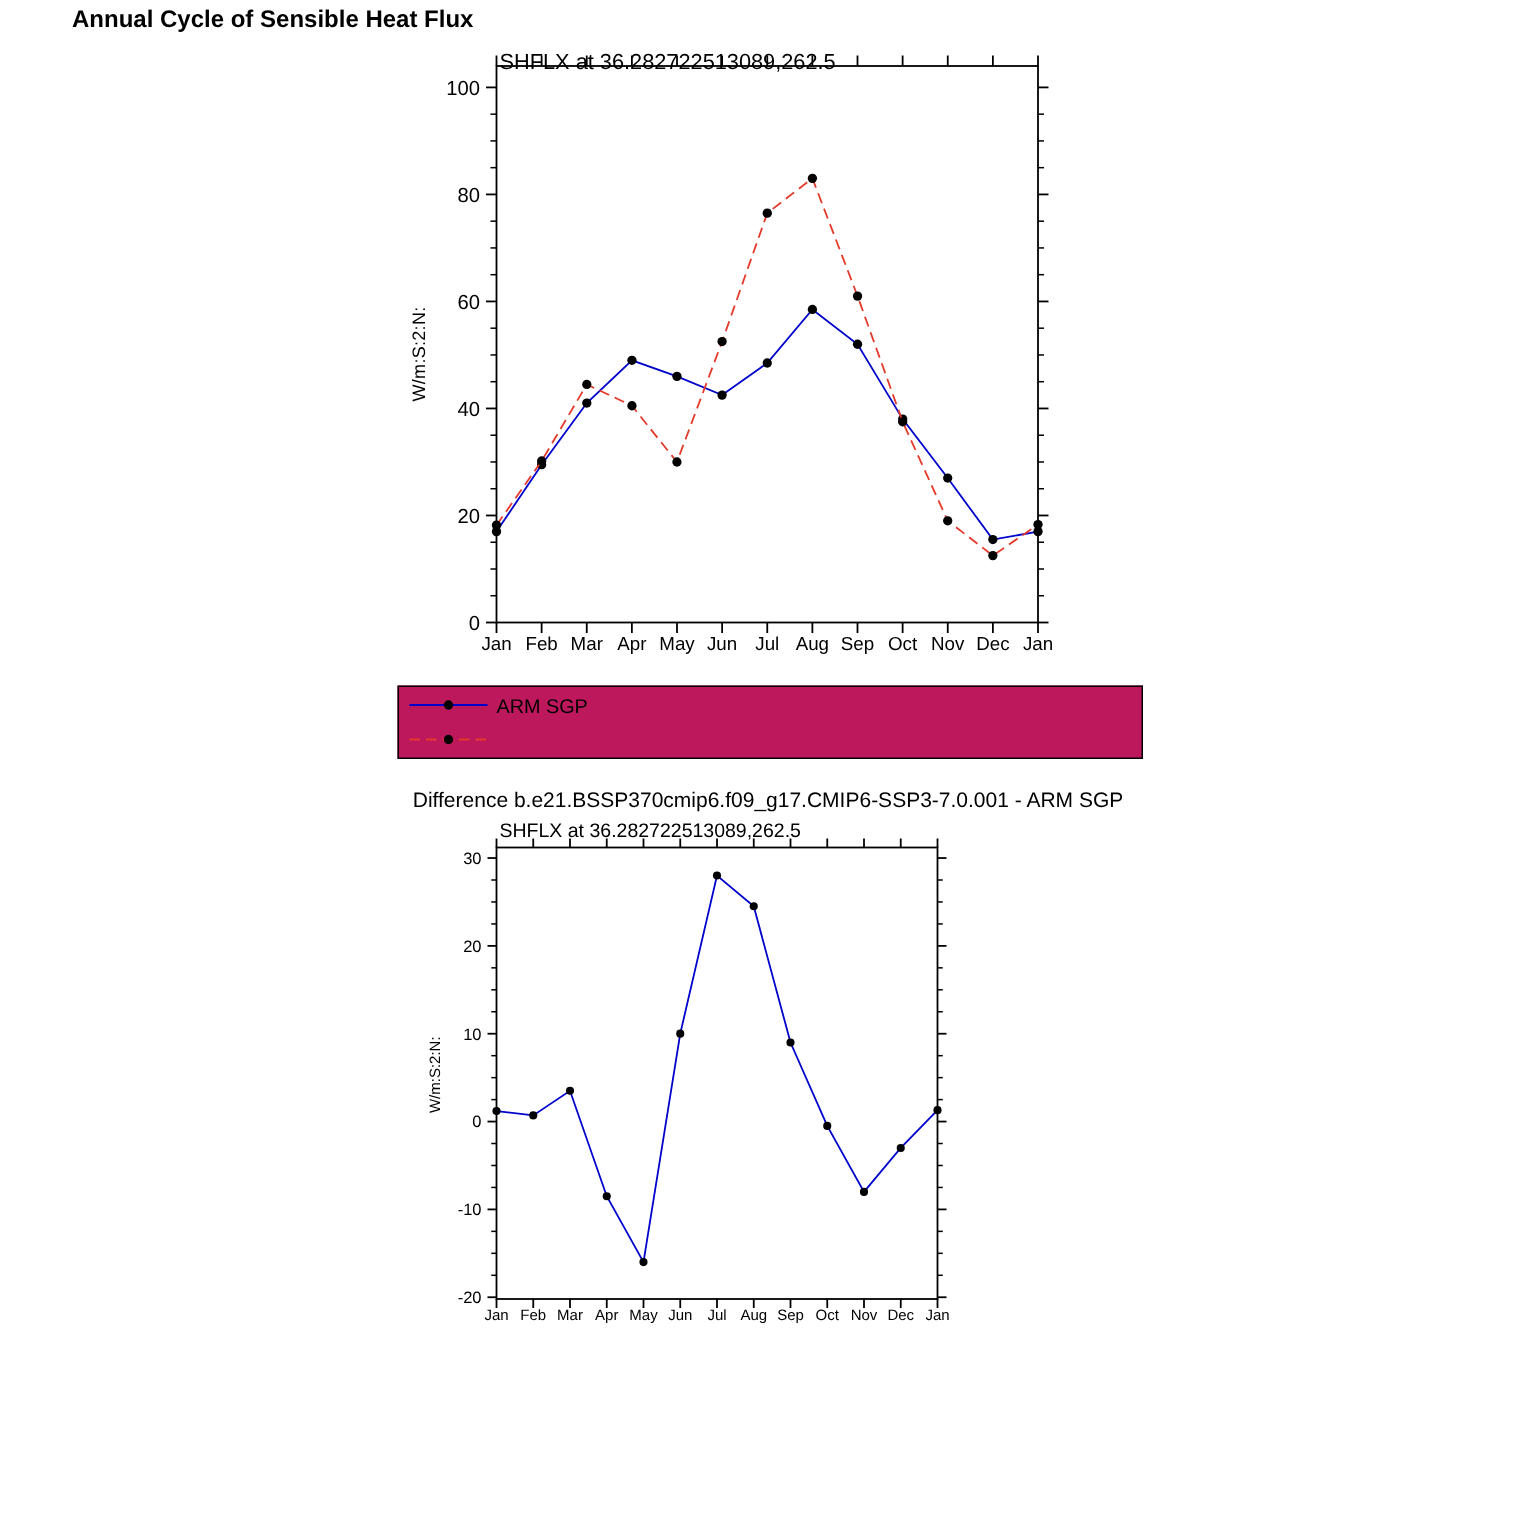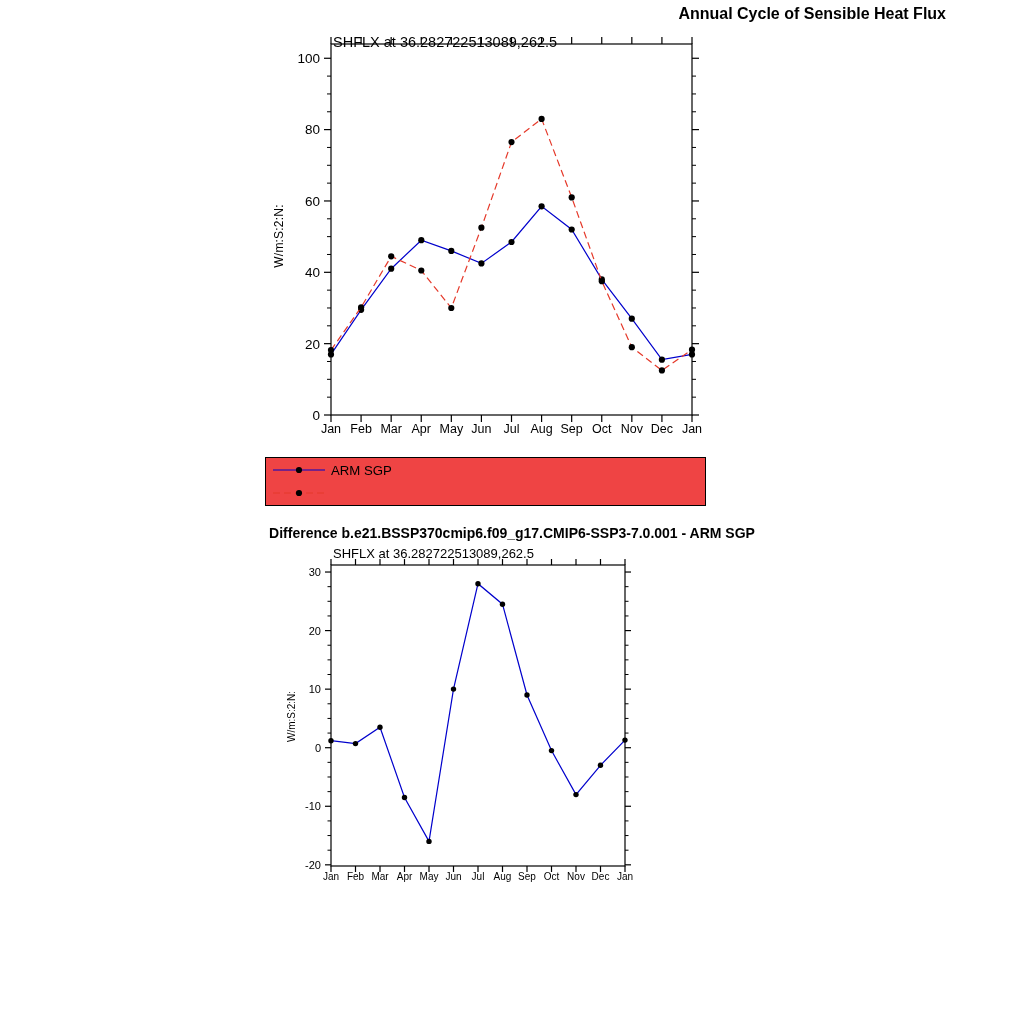--- a/index.html
+++ b/index.html
@@ -5,36 +5,36 @@
   * { margin:0; padding:0; box-sizing:border-box; }
   html,body { background:#ffffff; }
   body {
     width:1024px; height:1024px; position:relative;
     font-family:"Liberation Sans", sans-serif; color:#000;
   }
   .page { position:absolute; left:0; top:0; width:1024px; height:1024px; background:#fff; overflow:hidden; }
   #plot-canvas { position:absolute; left:0; top:0; }
   #plot-canvas text { font-family:"Liberation Sans", sans-serif; fill:#000; }
   .abs { position:absolute; }
-  .main-title { left:0; top:5px; width:946px; text-align:right; font-size:16px; font-weight:700; }
+  .main-title { left:0; top:5px; width:946px; text-align:left; font-size:16px; font-weight:700;padding-left:48px; }
   .subtitle1 { left:333px; top:34px; font-size:14.5px; }
   .ylabel1 {
     left:229px; top:229px; width:100px; text-align:center;
     transform:rotate(-90deg); font-size:12px; letter-spacing:0.2px;
   }
   .legend {
-    left:265px; top:457px; width:441px; height:49px;
-    border:1px solid #000; background:#ef4444;
+    left:265px; top:457px; width:497px; height:49px;
+    border:1px solid #000; background:#be185d;
     display:flex; flex-direction:column; justify-content:space-evenly;
     padding-left:6px;
   }
   .legend-row { display:flex; align-items:center; gap:5px; height:21px; }
   .legend-sample { display:block; flex:0 0 auto; }
   .legend-label { font-size:13.2px; white-space:nowrap; }
-  .title2 { left:0; top:525px; width:1024px; text-align:center; font-size:14px; font-weight:700; }
+  .title2 { left:0; top:525px; width:1024px; text-align:center; font-size:14px; font-weight:400; }
   .subtitle2 { left:333px; top:546px; font-size:13px; }
   .ylabel2 {
     left:241px; top:711px; width:100px; text-align:center;
     transform:rotate(-90deg); font-size:10px;
   }
 </style>
 </head>
 <body>
 
 <div class="page">

